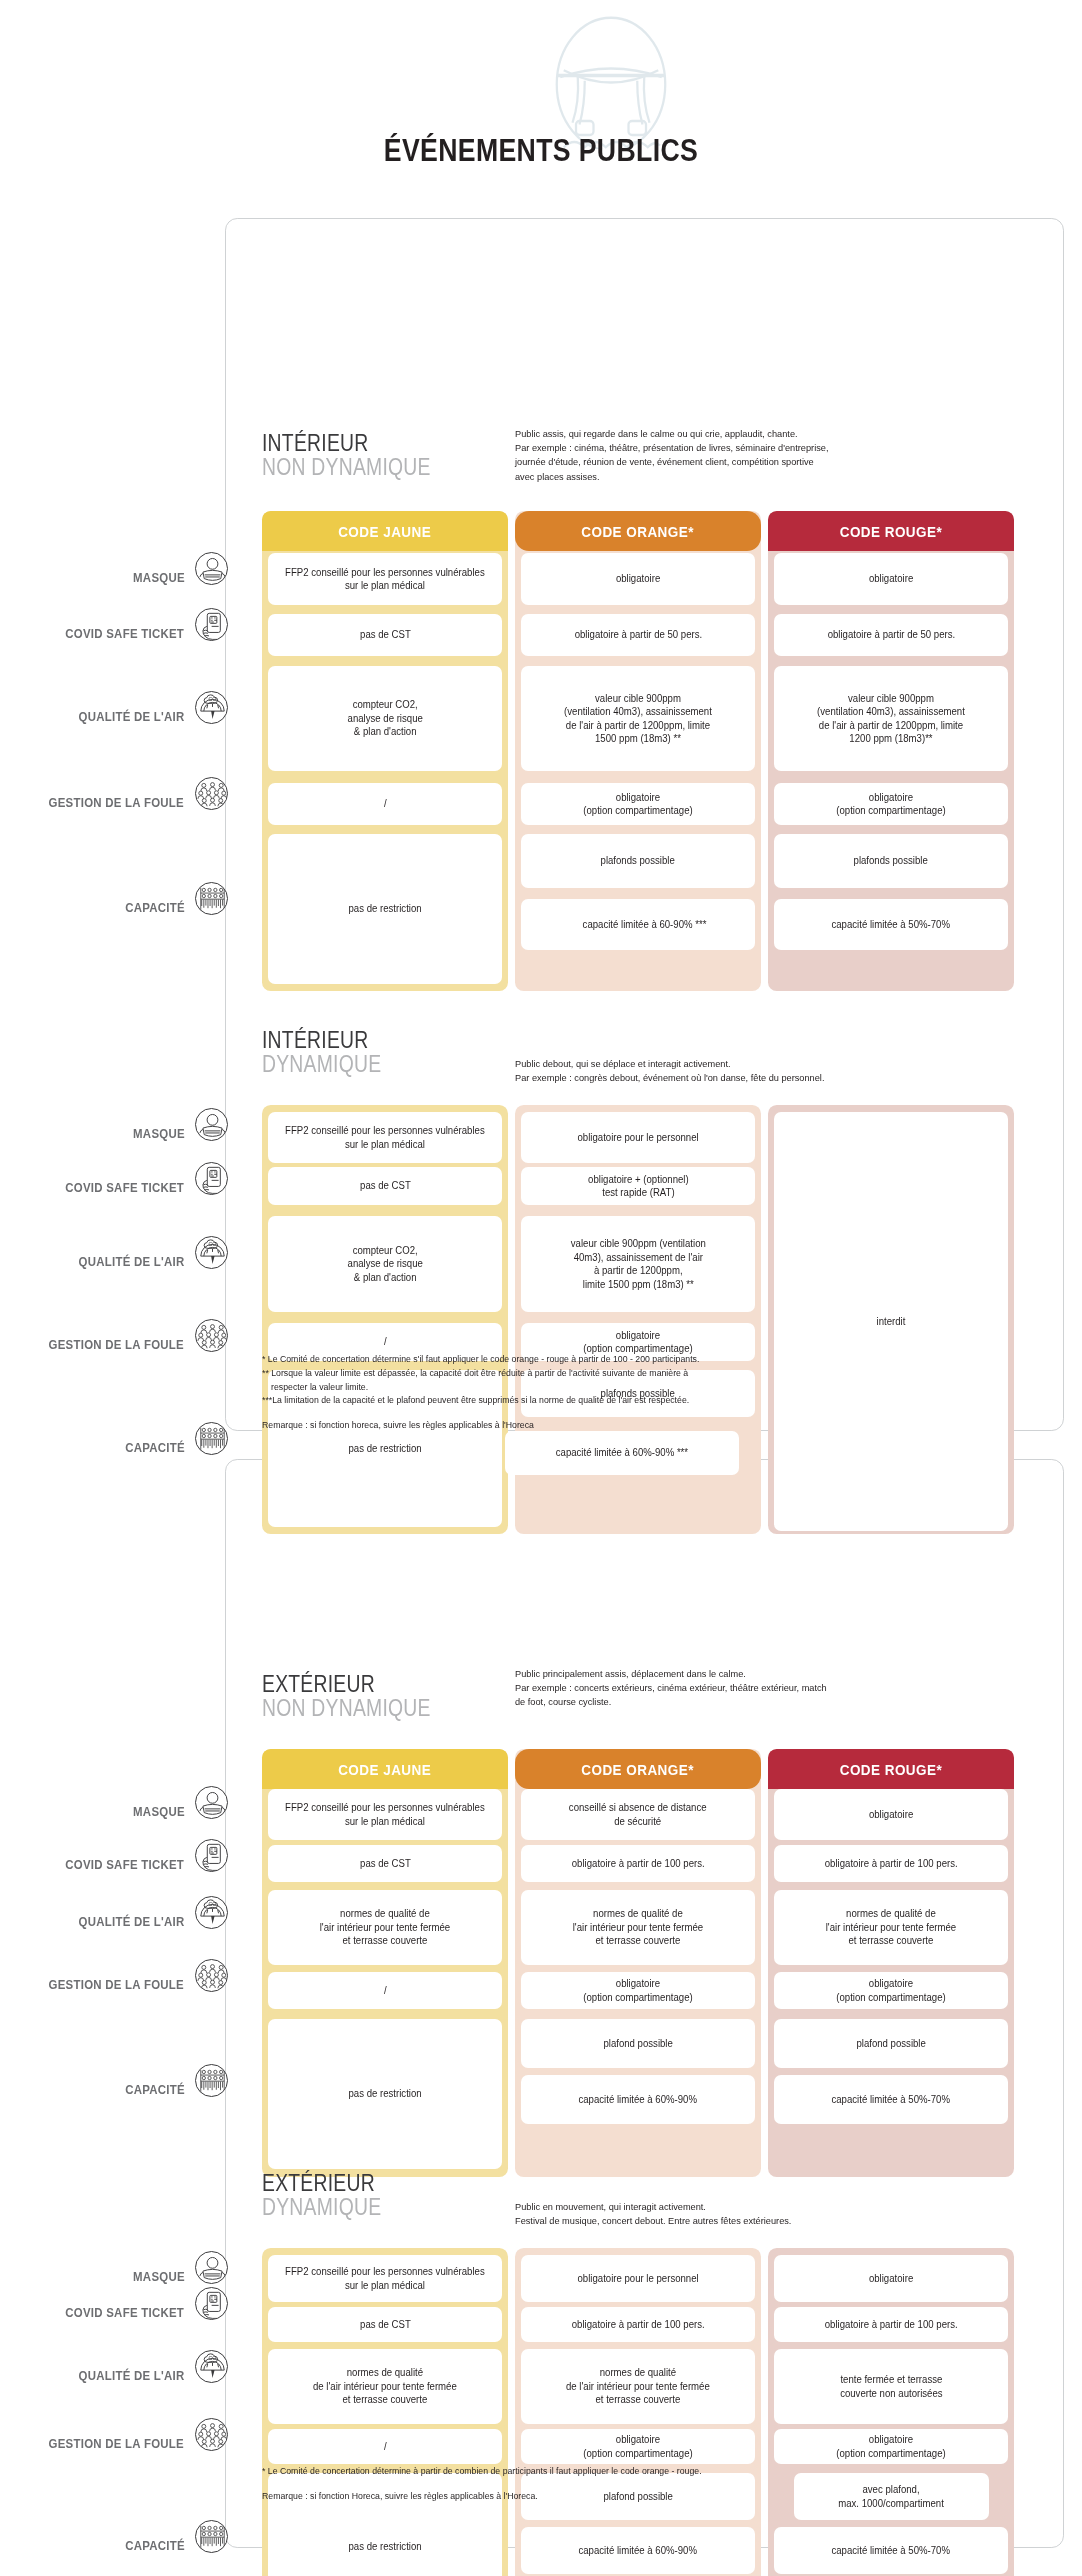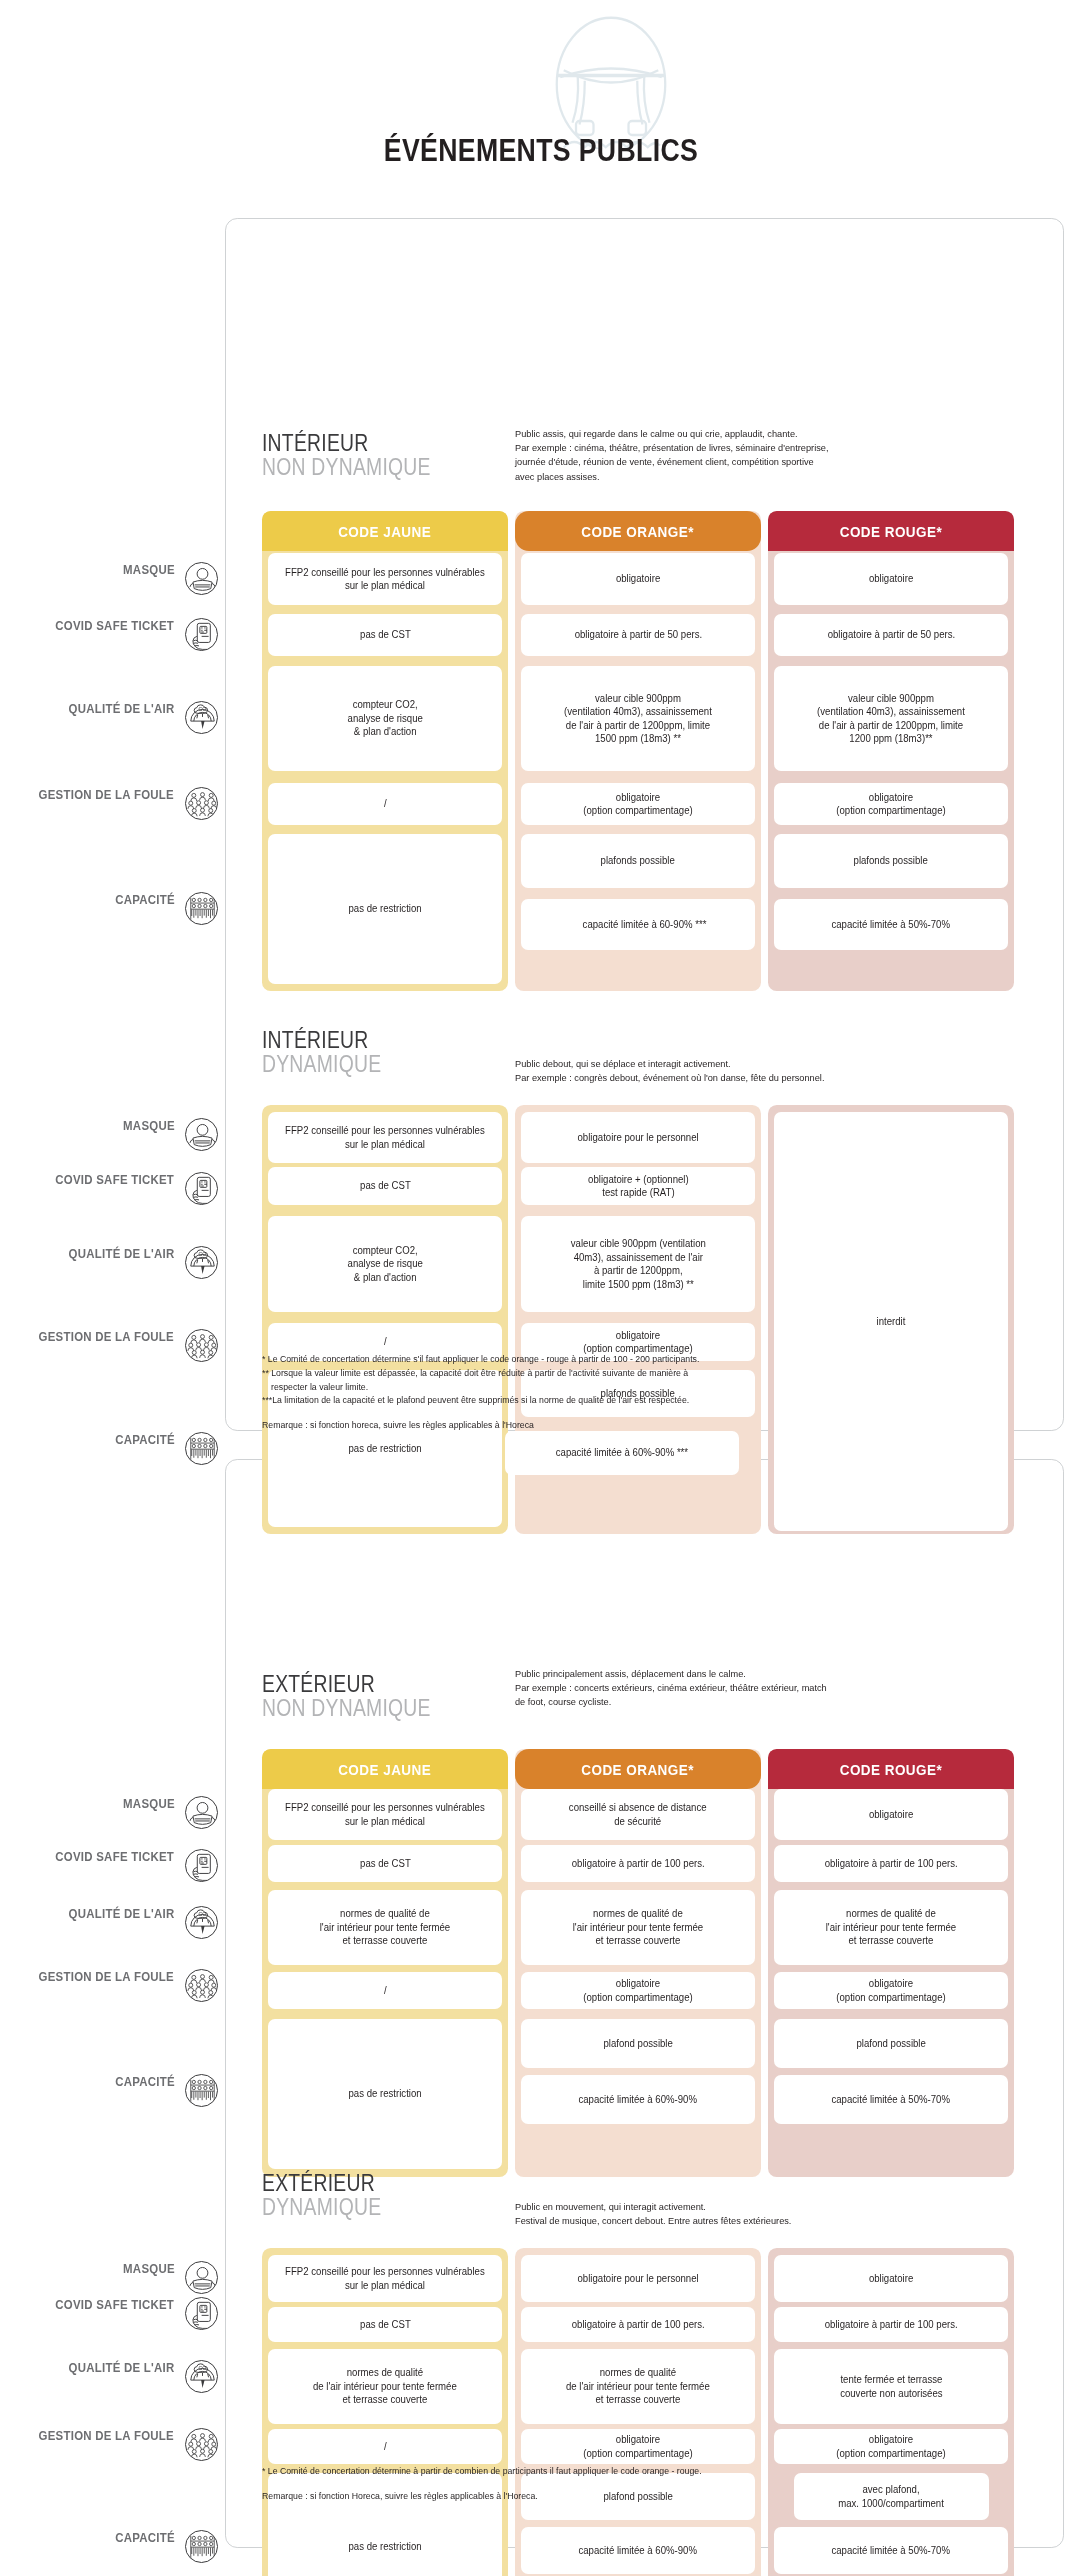--- a/index.html
+++ b/index.html
@@ -43,22 +43,22 @@
   .sec-title .l2 { color:#b3b4b6; display:block; }
   .sec-desc {
     position:absolute;
     font-size:9.8px; line-height:1.45; color:#231f20;
     transform:scaleX(.94); transform-origin:left top;
   }
 
   
   .rowlabel {
     position:absolute; height:23px;
-    display:flex; align-items:flex-start; justify-content:flex-end;
-    width:218px; left:0;
+    display:flex; align-items:flex-end; justify-content:flex-end;
+    width:218px; left:10px;
   }
   .rowlabel .txt {
     font-family:"Liberation Sans Narrow","Liberation Sans",sans-serif;
     font-weight:bold; font-size:13px; color:#6d6e71;
     letter-spacing:0.3px; white-space:nowrap;
     transform:scaleX(.88); transform-origin:right center;
   }
   .rowlabel .ico {
     width:33px; height:33px; border-radius:50%;
     border:1.2px solid #3b3b3d; margin-left:10.5px; flex:0 0 auto;

